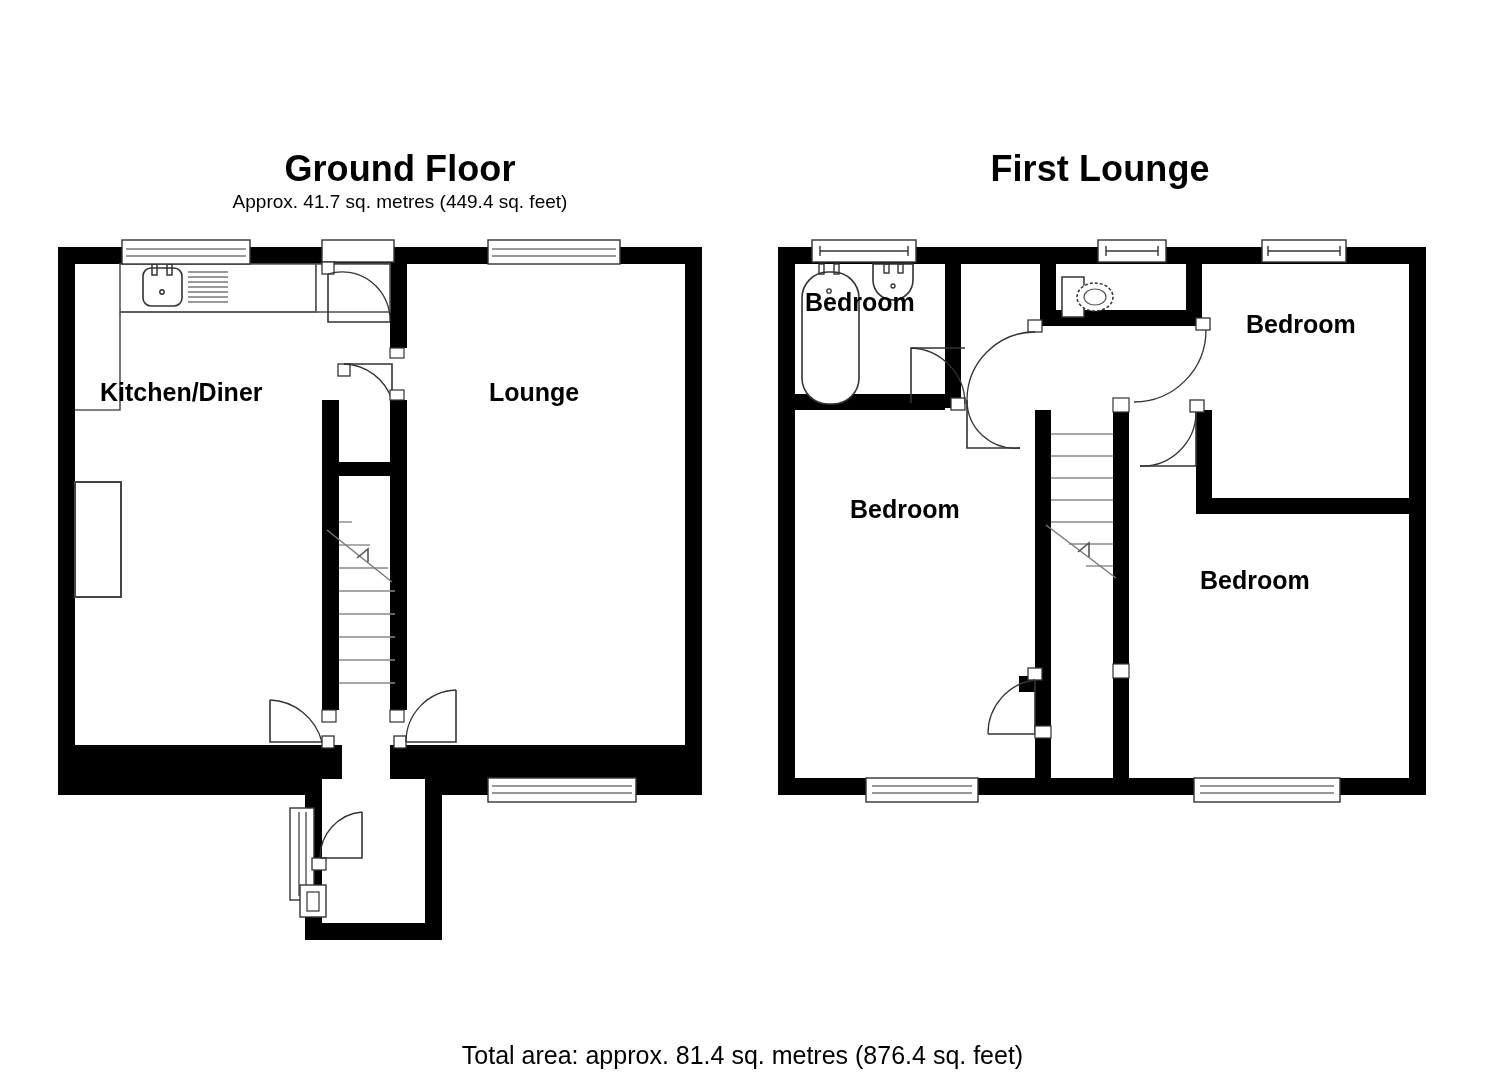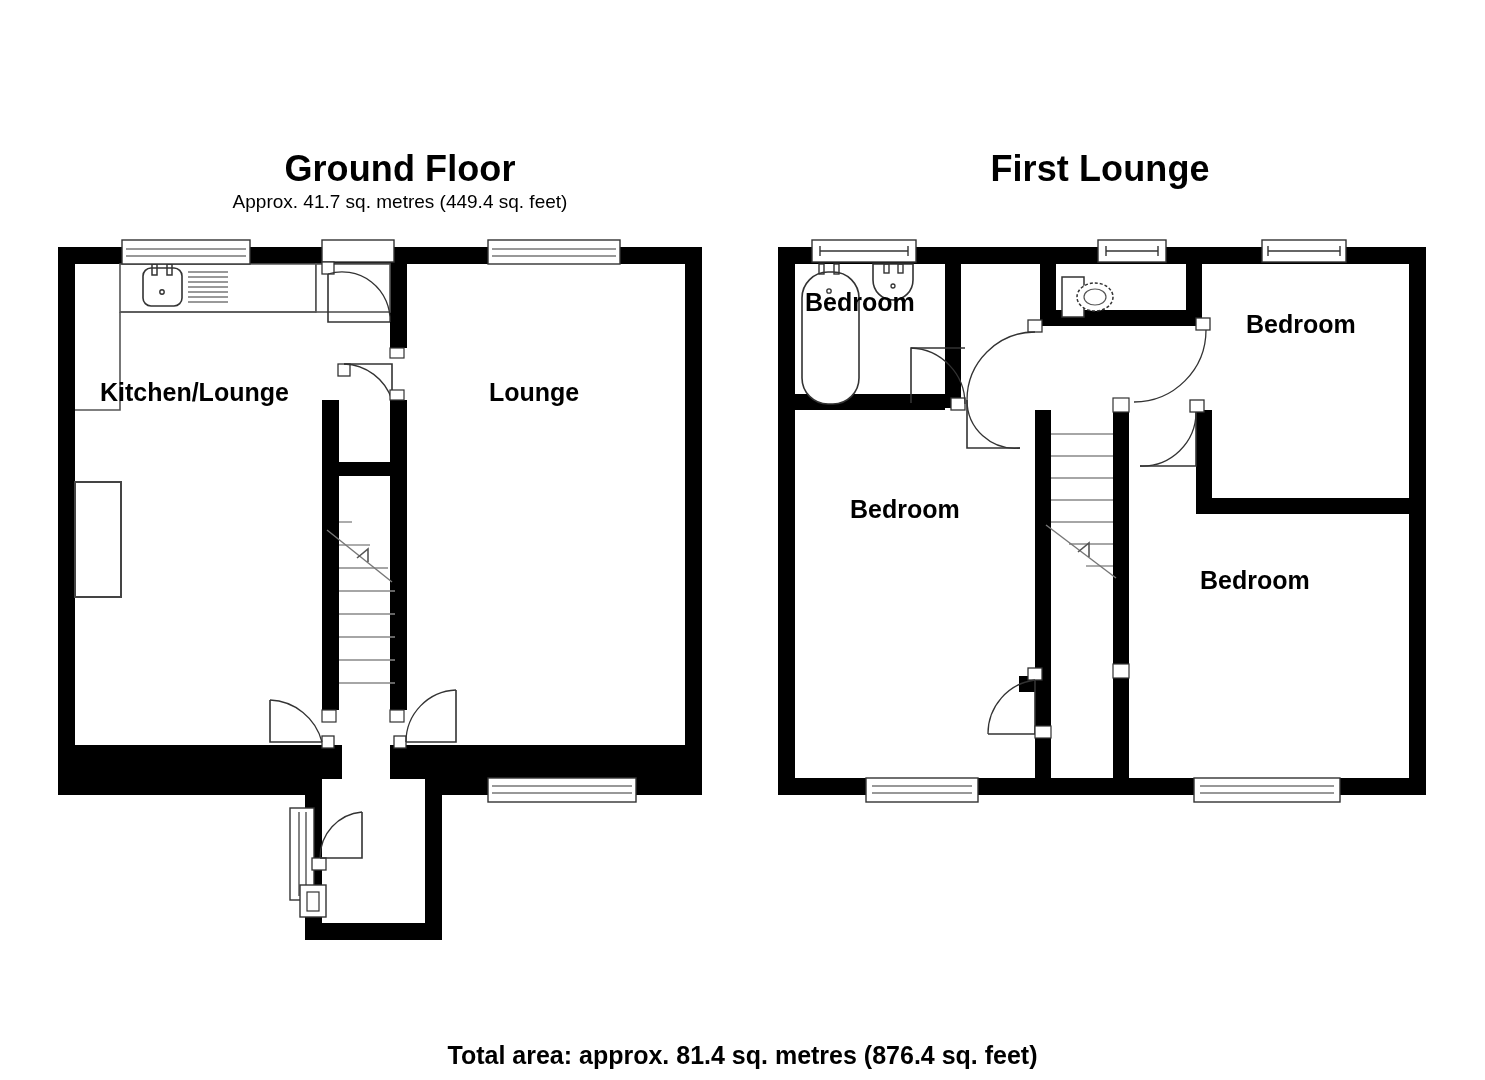--- a/index.html
+++ b/index.html
@@ -46,21 +46,20 @@
 
   #total-area {
     position: absolute;
     left: 0;
     top: 1040px;
     width: 1485px;
     text-align: center;
     font-size: 25px;
     line-height: 30px;
     white-space: nowrap;
-    font-weight: bold;
   }
 
   svg.plan {
     position: absolute;
     left: 0;
     top: 0;
     width: 1485px;
     height: 1080px;
     overflow: visible;
   }
@@ -370,21 +369,21 @@
         <line x1="1069" y1="544" x2="1113" y2="544" stroke="#888888" stroke-width="1.4"></line>
         <line x1="1086" y1="566" x2="1113" y2="566" stroke="#888888" stroke-width="1.4"></line>
 
         <path d="M1046,525 L1116,578" stroke="#777777" stroke-width="1.4" fill="none"></path>
         <path d="M1078,552 L1089,543 L1089,557" stroke="#555555" stroke-width="1.6" fill="none"></path>
       </g>
 
     </g>
   </svg>
 
-  <div class="room-label" style="left:100px; top:378px;">Kitchen/Lounge</div>
+  <div class="room-label" style="left:100px; top:378px;">Kitchen/Diner</div>
   <div class="room-label" style="left:489px; top:378px;">Lounge</div>
 
   <div class="room-label" style="left:805px; top:288px;">Bedroom</div>
   <div class="room-label" style="left:1246px; top:310px;">Bedroom</div>
   <div class="room-label" style="left:850px; top:495px;">Bedroom</div>
   <div class="room-label" style="left:1200px; top:566px;">Bedroom</div>
 
   <div id="total-area">Total area: approx. 81.4 sq. metres (876.4 sq. feet)</div>
 
 </div>

